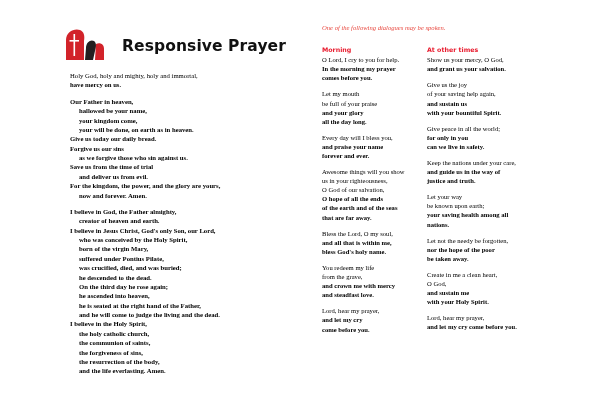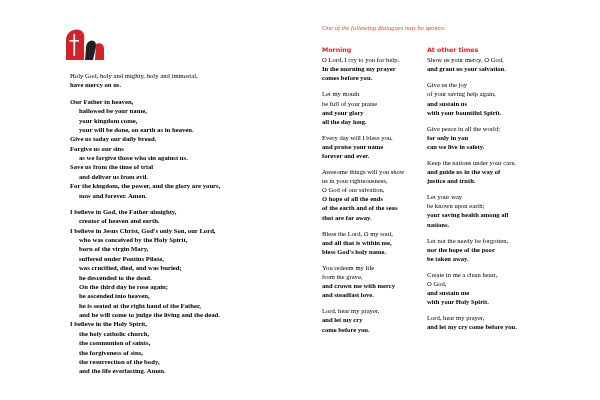--- a/index.html
+++ b/index.html
@@ -107,20 +107,21 @@
 <body>
 
 <div class="header">
   <svg class="logo" viewBox="0 0 46 40">
     <path d="M4 14 C4 6, 12 2, 18 4 C22 5.5, 23 10, 22 15 L22 34 L4 34 Z" fill="#d2232a"></path>
     <rect x="11.5" y="8" width="1.6" height="22" fill="#ffffff"></rect>
     <rect x="7.5" y="14" width="9.5" height="1.6" fill="#ffffff"></rect>
     <path d="M24 22 C24 16, 29 13, 32 15 C34.5 16.5, 34.5 21, 33 25 L31 34 L23 34 Z" fill="#231f20"></path>
     <path d="M34 18 C38 16, 42 18, 42 23 L42 34 L33 34 Z" fill="#d2232a"></path>
   </svg>
+  <div class="page-title">Responsive Prayer</div>
 </div>
 
 <div class="rubric">One of the following dialogues may be spoken.</div>
 
 <div class="col-left">
     <div class="block">
       <div class="line">Holy God, holy and mighty, holy and immortal,</div>
       <div class="line bold">have mercy on us.</div>
     </div>
     <div class="block">

